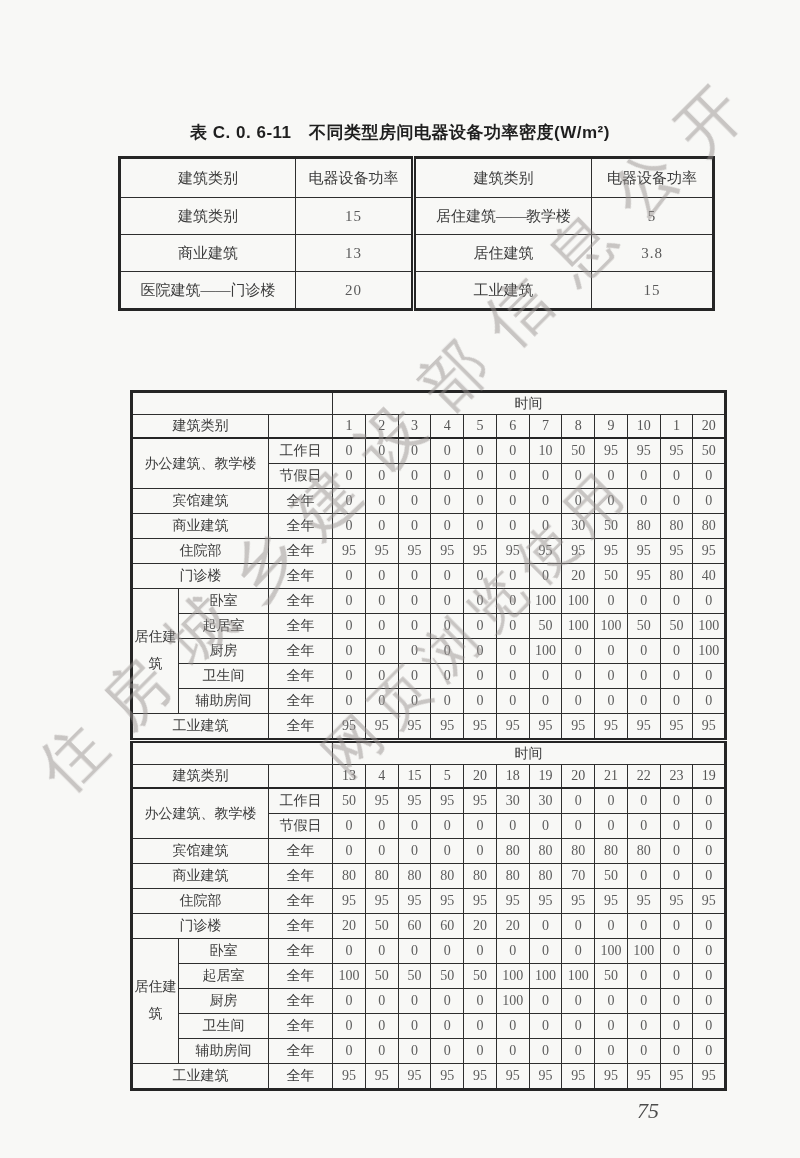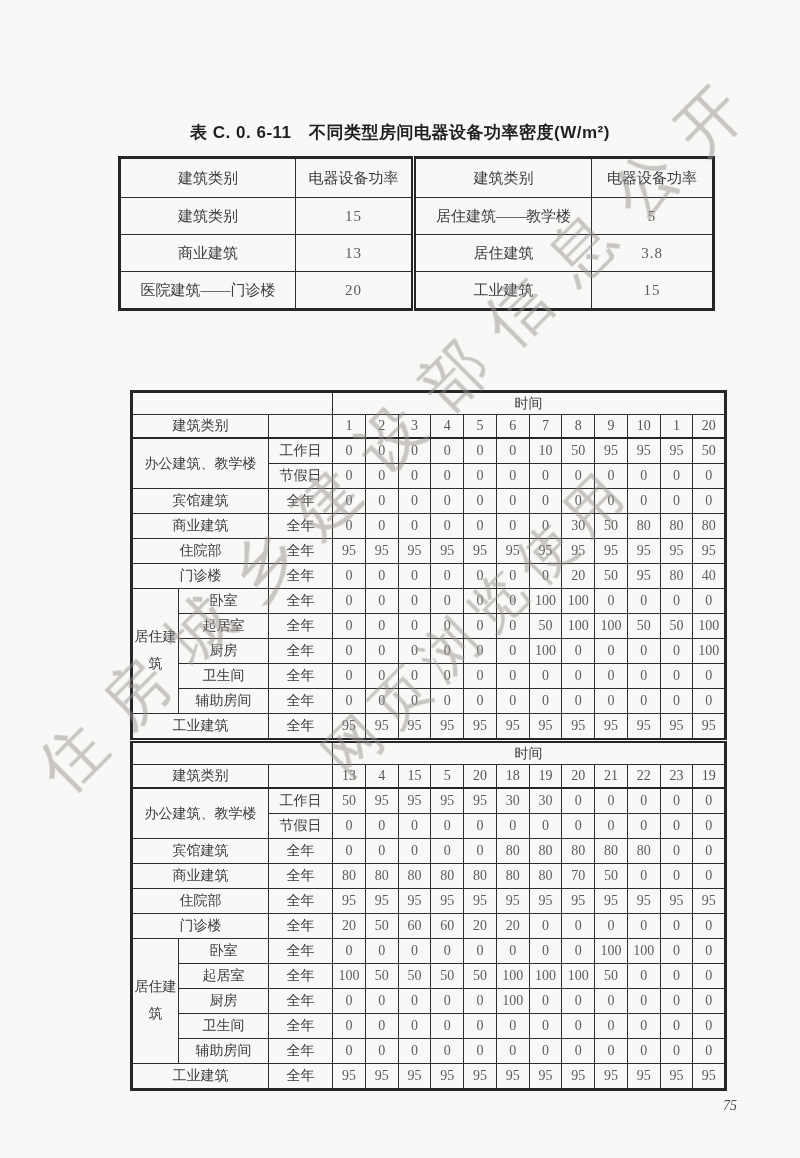--- a/index.html
+++ b/index.html
@@ -46,22 +46,22 @@
     position:absolute;white-space:nowrap;pointer-events:none;z-index:6;
     color:rgba(152,146,143,0.50);filter:blur(0.6px);
     font-family:"DejaVu Serif","Liberation Serif",serif;
   }
   #wm1{left:400px;top:430px;font-size:64px;letter-spacing:26px;
        transform:translate(-50%,-50%) rotate(-45deg);}
   #wm2{left:478px;top:622px;font-size:56px;letter-spacing:12px;
        transform:translate(-50%,-50%) rotate(-45deg);}
 
   .pagenum{
-    position:absolute;top:1098px;left:637px;width:100px;text-align:right;
-    font-style:italic;font-size:14px;color:#4c4c4c;
+    position:absolute;top:1098px;left:637px;width:100px;text-align:left;
+    font-style:italic;font-size:22px;color:#4c4c4c;
   }
 </style>
 </head>
 <body>
 
 <div class="page">
 
   <div class="doc-title" id="title1">表 C. 0. 6-11　不同类型房间电器设备功率密度(W/m²)</div>
 
   <div class="t1wrap">

